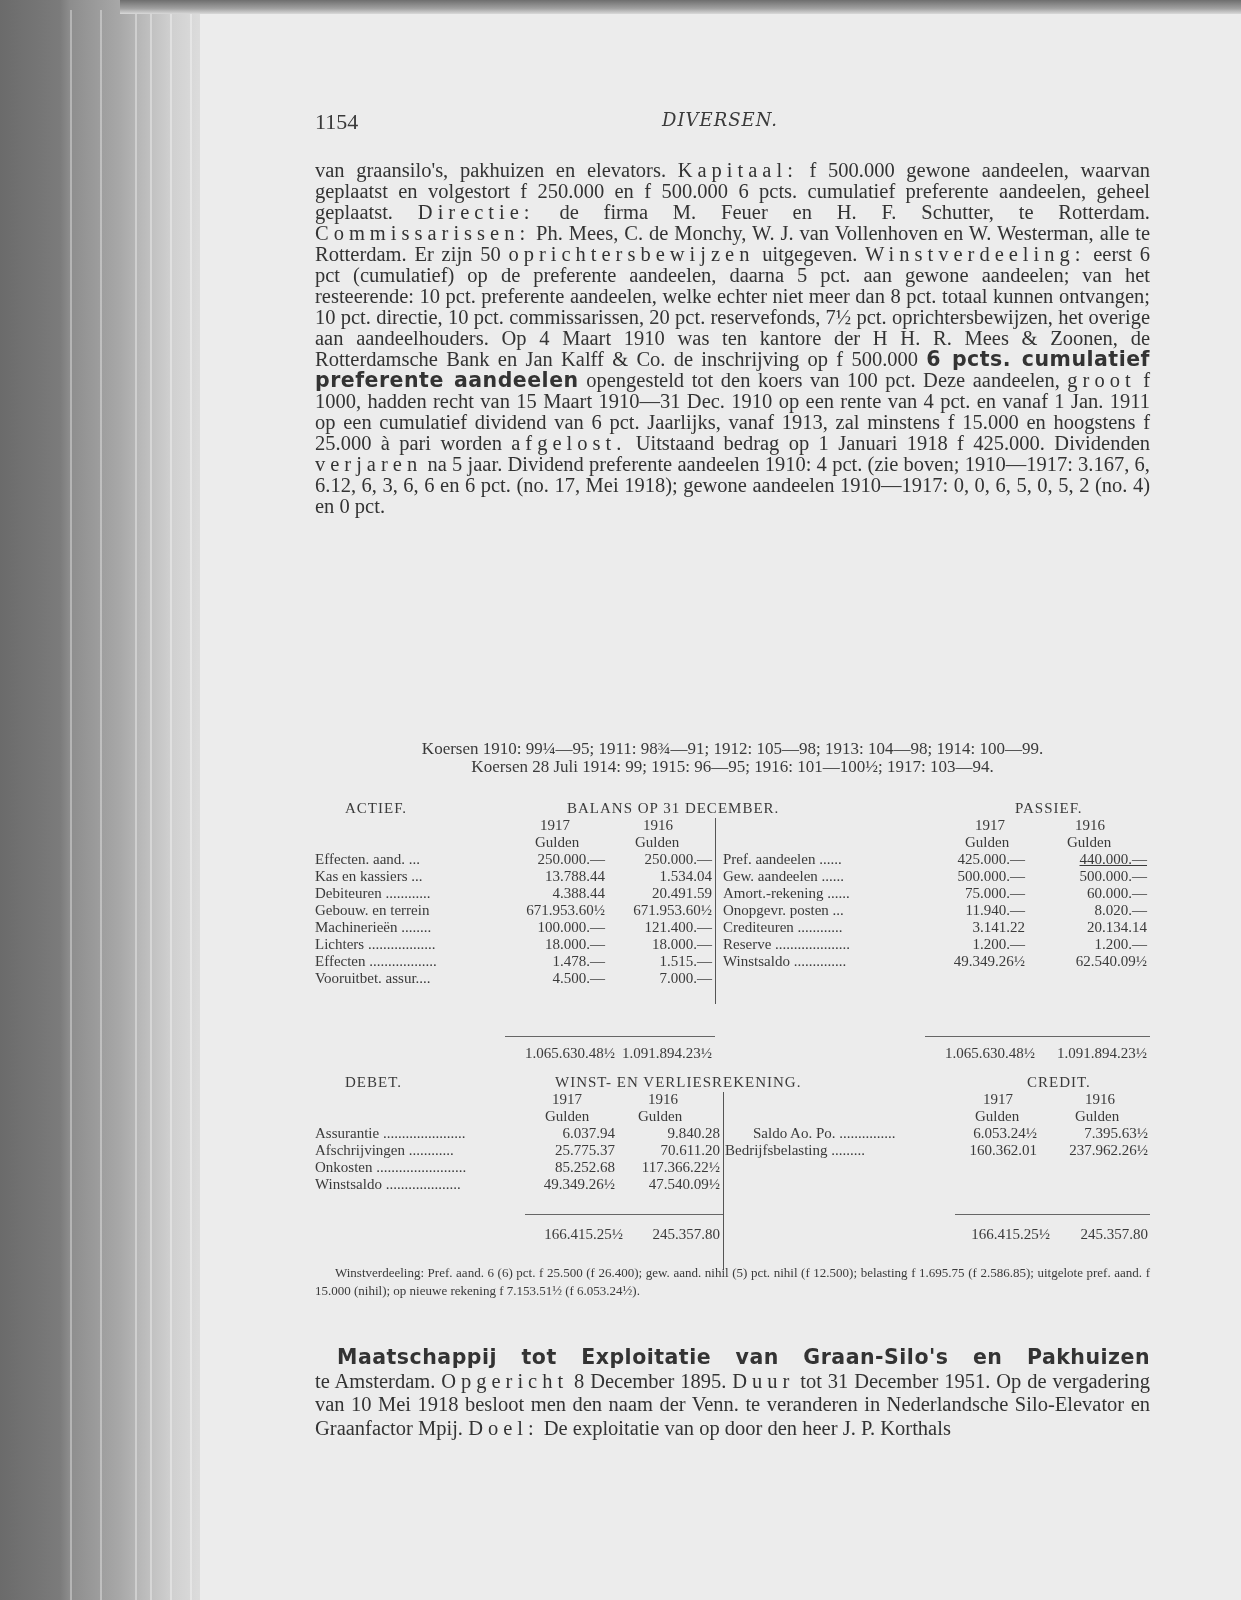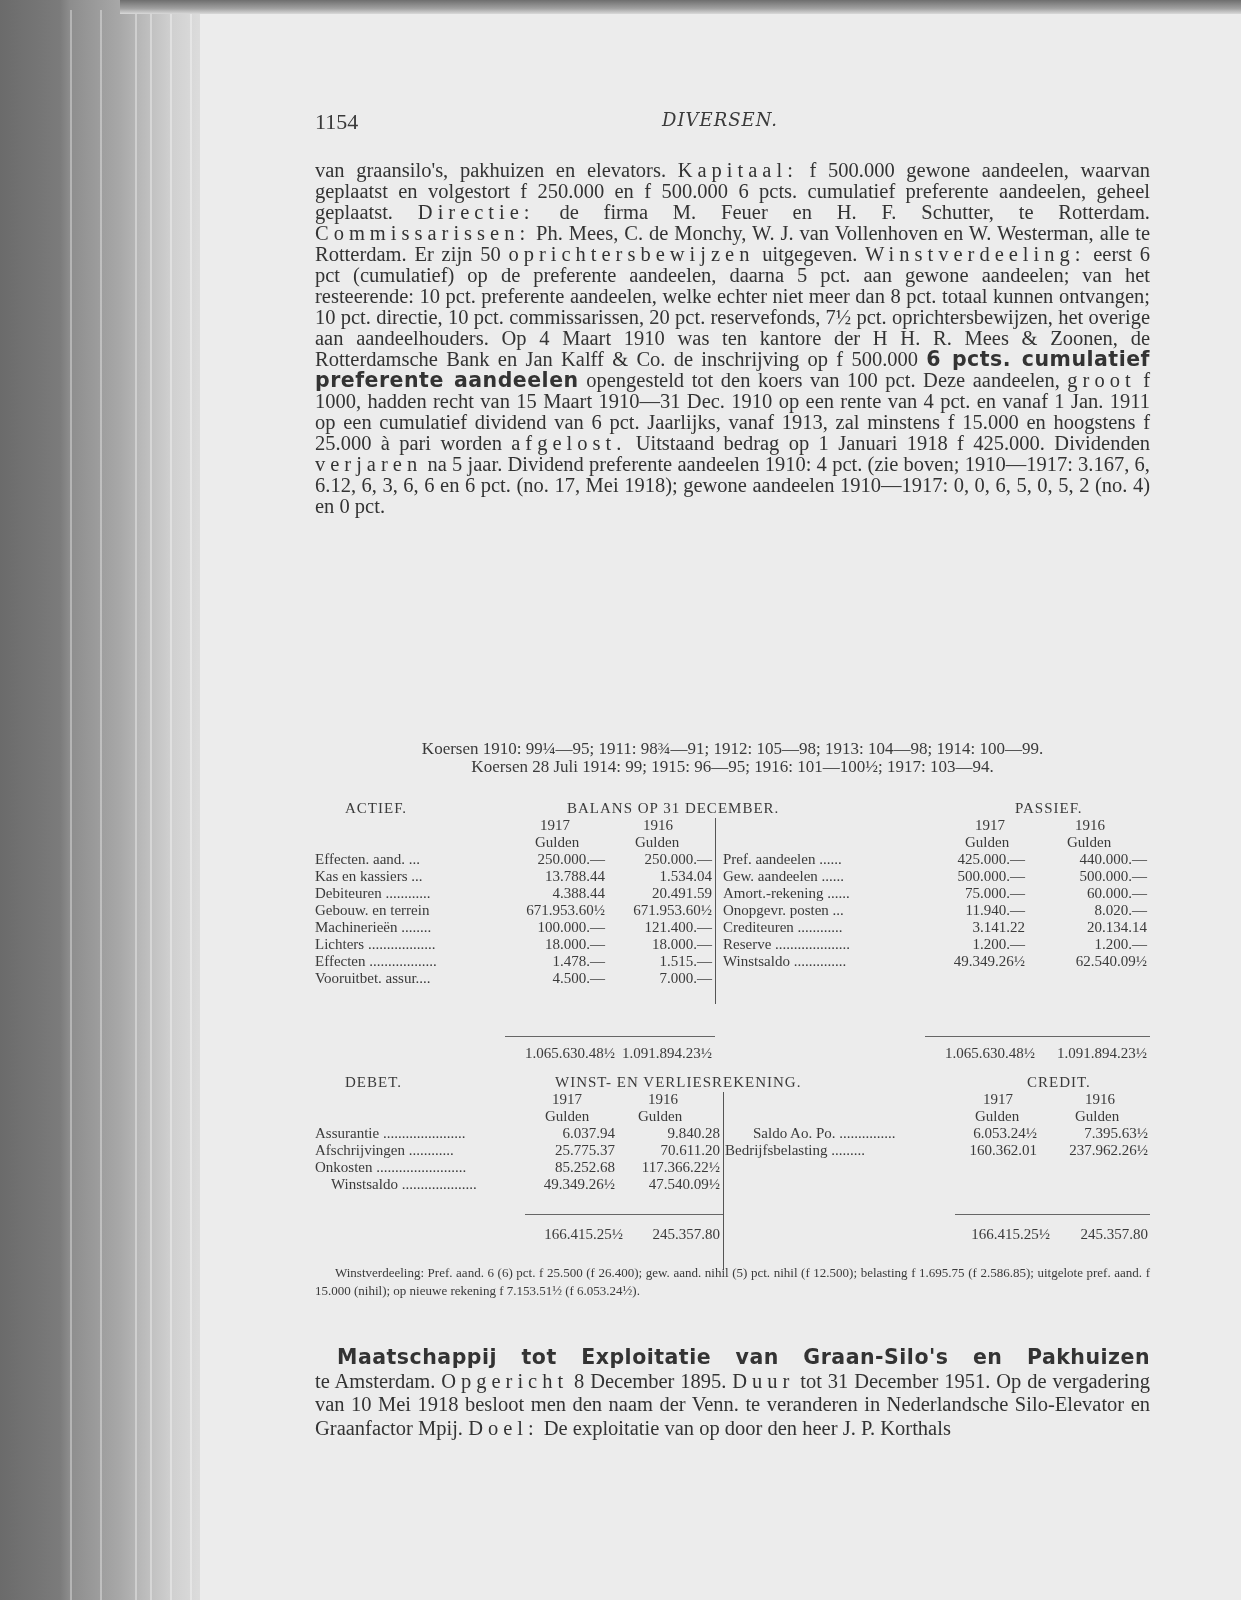--- a/index.html
+++ b/index.html
@@ -103,21 +103,21 @@
           <div class="cell " style="left: 0px; top: 153px; width: 190px;">Effecten ..................</div>
           <div class="cell r" style="left: 190px; top: 153px; width: 100px;">1.478.—</div>
           <div class="cell r" style="left: 300px; top: 153px; width: 97px;">1.515.—</div>
           <div class="cell " style="left: 0px; top: 170px; width: 190px;">Vooruitbet. assur....</div>
           <div class="cell r" style="left: 190px; top: 170px; width: 100px;">4.500.—</div>
           <div class="cell r" style="left: 300px; top: 170px; width: 97px;">7.000.—</div>
         </div>
       <div id="passief-rows">
           <div class="cell " style="left: 408px; top: 51px; width: 200px;">Pref. aandeelen ......</div>
           <div class="cell r" style="left: 600px; top: 51px; width: 110px;">425.000.—</div>
-          <div class="cell r" style="left: 720px; top: 51px; width: 112px;">440.000.—</div>
+          <div class="cell r" style="left: 720px; top: 51px; width: 112px; text-decoration: underline;">440.000.—</div>
           <div class="cell " style="left: 408px; top: 68px; width: 200px;">Gew. aandeelen ......</div>
           <div class="cell r" style="left: 600px; top: 68px; width: 110px;">500.000.—</div>
           <div class="cell r" style="left: 720px; top: 68px; width: 112px;">500.000.—</div>
           <div class="cell " style="left: 408px; top: 85px; width: 200px;">Amort.-rekening ......</div>
           <div class="cell r" style="left: 600px; top: 85px; width: 110px;">75.000.—</div>
           <div class="cell r" style="left: 720px; top: 85px; width: 112px;">60.000.—</div>
           <div class="cell " style="left: 408px; top: 102px; width: 200px;">Onopgevr. posten ...</div>
           <div class="cell r" style="left: 600px; top: 102px; width: 110px;">11.940.—</div>
           <div class="cell r" style="left: 720px; top: 102px; width: 112px;">8.020.—</div>
           <div class="cell " style="left: 408px; top: 119px; width: 200px;">Crediteuren ............</div>
@@ -159,21 +159,21 @@
       <div id="debet-rows">
           <div class="cell " style="left: 0px; top: 51px; width: 205px;">Assurantie ......................</div>
           <div class="cell r" style="left: 200px; top: 51px; width: 100px;">6.037.94</div>
           <div class="cell r" style="left: 308px; top: 51px; width: 97px;">9.840.28</div>
           <div class="cell " style="left: 0px; top: 68px; width: 205px;">Afschrijvingen ............</div>
           <div class="cell r" style="left: 200px; top: 68px; width: 100px;">25.775.37</div>
           <div class="cell r" style="left: 308px; top: 68px; width: 97px;">70.611.20</div>
           <div class="cell " style="left: 0px; top: 85px; width: 205px;">Onkosten ........................</div>
           <div class="cell r" style="left: 200px; top: 85px; width: 100px;">85.252.68</div>
           <div class="cell r" style="left: 308px; top: 85px; width: 97px;">117.366.22½</div>
-          <div class="cell " style="left: 16px; top: 102px; width: 205px;">Winstsaldo ....................</div>
+          <div class="cell " style="left: 0px; top: 102px; width: 205px;">Winstsaldo ....................</div>
           <div class="cell r" style="left: 200px; top: 102px; width: 100px;">49.349.26½</div>
           <div class="cell r" style="left: 308px; top: 102px; width: 97px;">47.540.09½</div>
         </div>
       <div id="credit-rows">
           <div class="cell " style="left: 410px; top: 51px; width: 220px; margin-left: 28px;">Saldo Ao. Po. ...............</div>
           <div class="cell r" style="left: 620px; top: 51px; width: 102px;">6.053.24½</div>
           <div class="cell r" style="left: 735px; top: 51px; width: 98px;">7.395.63½</div>
           <div class="cell " style="left: 410px; top: 68px; width: 220px;">Bedrijfsbelasting .........</div>
           <div class="cell r" style="left: 620px; top: 68px; width: 102px;">160.362.01</div>
           <div class="cell r" style="left: 735px; top: 68px; width: 98px;">237.962.26½</div>

